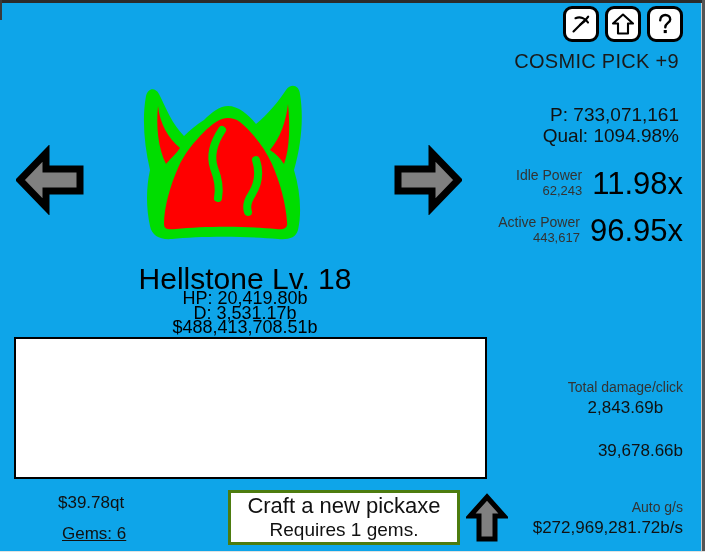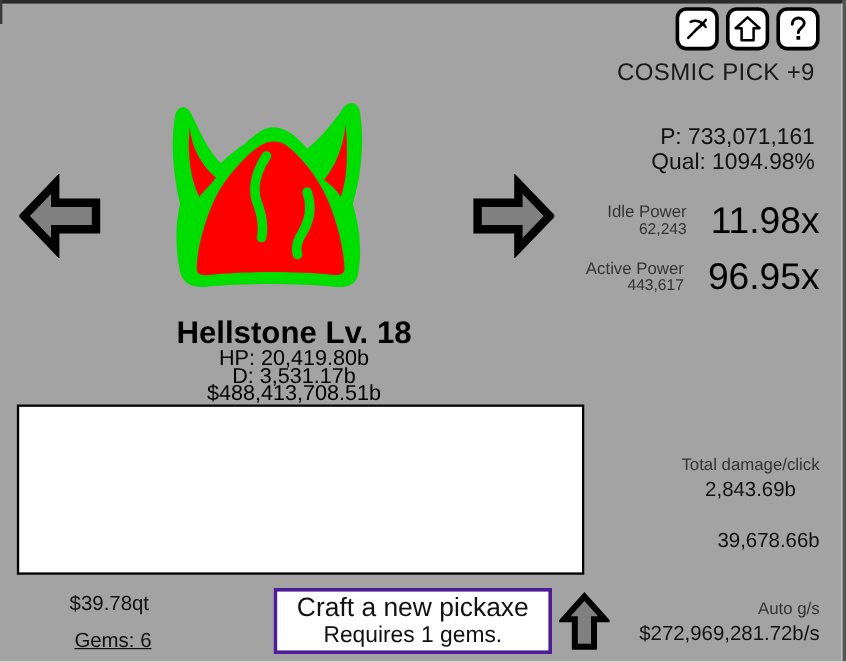--- a/index.html
+++ b/index.html
@@ -7,21 +7,21 @@
     padding: 0;
     background: #ffffff;
   }
   body {
     font-family: "Liberation Sans", sans-serif;
   }
   #app {
     position: relative;
     width: 705px;
     height: 552px;
-    background: #a3a3a3;
+    background: #0ea5e9;
     overflow: hidden;
     box-sizing: border-box;
   }
   
   .edge-top {
     position: absolute;
     left: 0; top: 0;
     width: 705px; height: 3px;
     background: #2b2b2b;
   }
@@ -90,23 +90,23 @@
     font-size: 19px;
     color: #111;
     line-height: 1.08;
     white-space: nowrap;
   }
 
   .power-block {
     position: absolute;
     right: 22px;
     display: flex;
-    align-items: flex-end;
+    align-items: center;
     justify-content: flex-end;
-    gap: 20px;
+    gap: 10px;
   }
   .power-block.idle { top: 168px; }
   .power-block.active { top: 215px; }
   .power-labels {
     text-align: right;
     line-height: 1.12;
   }
   .power-name {
     font-size: 14px;
     color: #333;
@@ -156,24 +156,23 @@
     top: 72px;
     width: 195px;
     height: 195px;
   }
   .monster-name {
     position: absolute;
     top: 262px;
     left: 0;
     width: 490px;
     text-align: center;
-    font-size: 26px;
+    font-size: 30px;
     color: #000;
     white-space: nowrap;
-    font-weight: bold;
   }
   .monster-hp, .monster-d, .monster-gold {
     position: absolute;
     left: 0;
     width: 490px;
     text-align: center;
     font-size: 18px;
     color: #000;
     white-space: nowrap;
   }
@@ -225,21 +224,21 @@
     text-decoration: underline;
   }
 
   
   .craft-btn {
     position: absolute;
     left: 228px;
     top: 490px;
     width: 232px;
     height: 55px;
-    border: 3px solid #4c1d95;
+    border: 3px solid #4d7c0f;
     background: #ffffff;
     box-sizing: border-box;
     display: flex;
     flex-direction: column;
     align-items: center;
     justify-content: center;
     cursor: pointer;
   }
   .craft-main {
     font-size: 22px;

